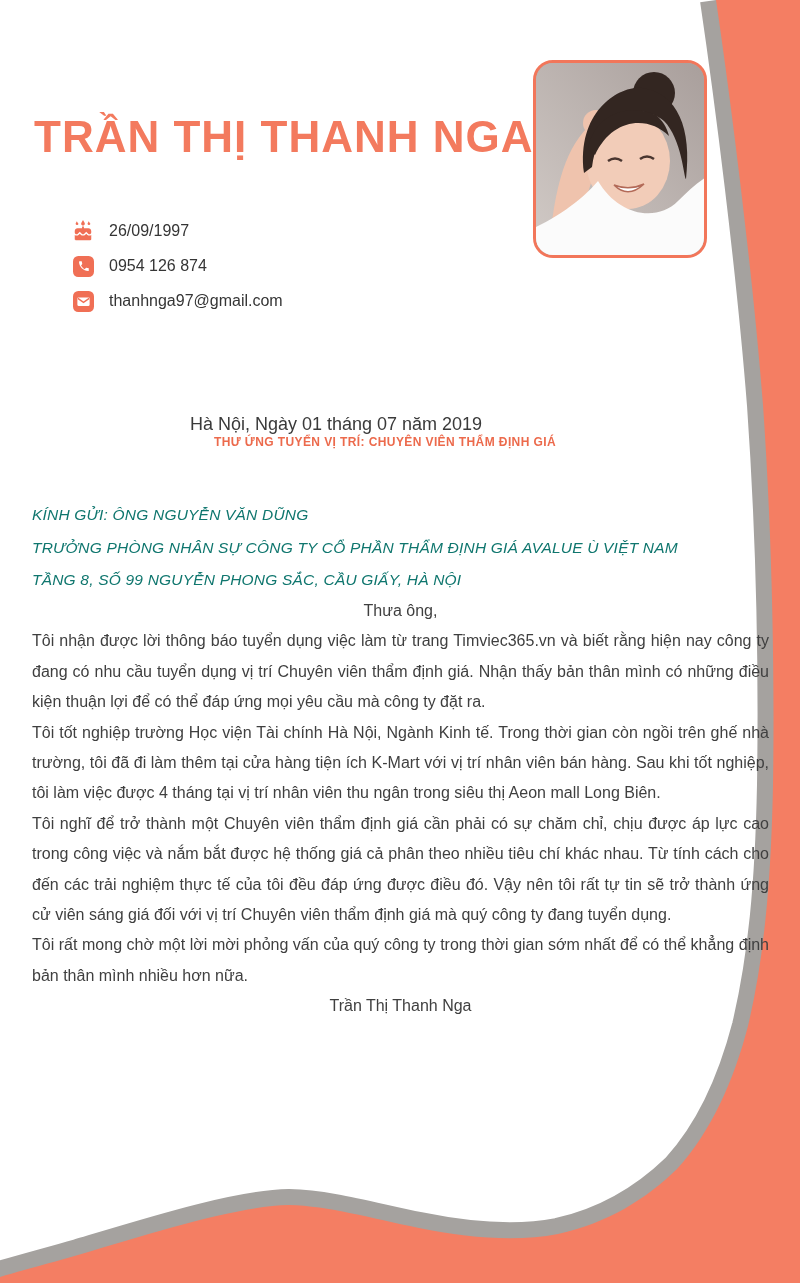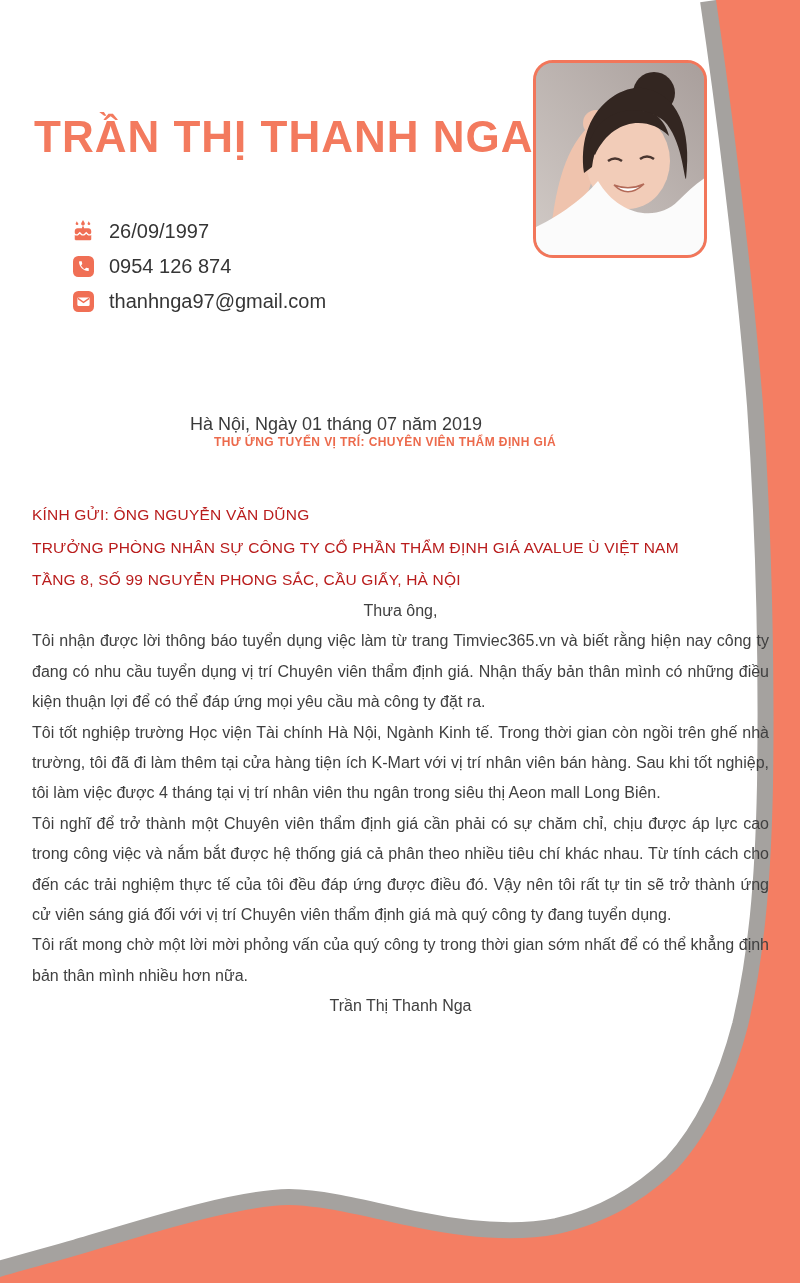--- a/index.html
+++ b/index.html
@@ -11,39 +11,39 @@
   .deco{position:absolute;top:0;left:0;width:800px;height:1283px;z-index:0;}
   .content{position:absolute;top:0;left:0;width:800px;height:948px;z-index:1;}
 
   .candidate-name{
     position:absolute;left:34px;top:112px;font-size:44px;font-weight:bold;
     color:#f37a5e;letter-spacing:1px;white-space:nowrap;
   }
   .contact{position:absolute;left:72px;top:220px;}
   .contact-row{display:flex;align-items:center;height:22px;margin-bottom:13px;}
   .contact-icon{width:22px;height:22px;flex:0 0 22px;margin-right:15px;display:flex;align-items:center;justify-content:center;}
-  .contact-text{font-size:20px;color:#353535;white-space:nowrap;}
+  .contact-text{font-size:16px;color:#353535;white-space:nowrap;}
 
   .photo{
     position:absolute;left:533px;top:60px;width:174px;height:198px;
     border:3px solid #f2765a;border-radius:20px;overflow:hidden;background:#b3a9a5;
     box-sizing:border-box;
   }
 
   .date-line{
     position:absolute;top:386px;left:0px;width:672px;text-align:center;
     font-size:18px;color:#3a3a3a;margin-top:28px;
   }
   .letter-title{
     position:absolute;top:435px;left:30px;width:710px;text-align:center;
     font-size:12px;font-weight:bold;color:#ec6a4c;letter-spacing:0.4px;white-space:nowrap;
   }
   .recipient{
     position:absolute;top:499px;left:32px;width:737px;
-    font-size:15.5px;line-height:32.5px;color:#b91c1c;letter-spacing:0.2px;
+    font-size:15.5px;line-height:32.5px;color:#0f766e;letter-spacing:0.2px;font-style:italic;
   }
   .body-text{
     position:absolute;top:596px;left:32px;width:737px;
     font-size:16px;line-height:30.4px;color:#3f3f3f;
   }
   .body-text p{margin:0;text-align:justify;}
   .body-text p.no-justify{text-align:center;}
   .signature{margin-top:30px;font-size:16px;}
 </style>
 </head>

